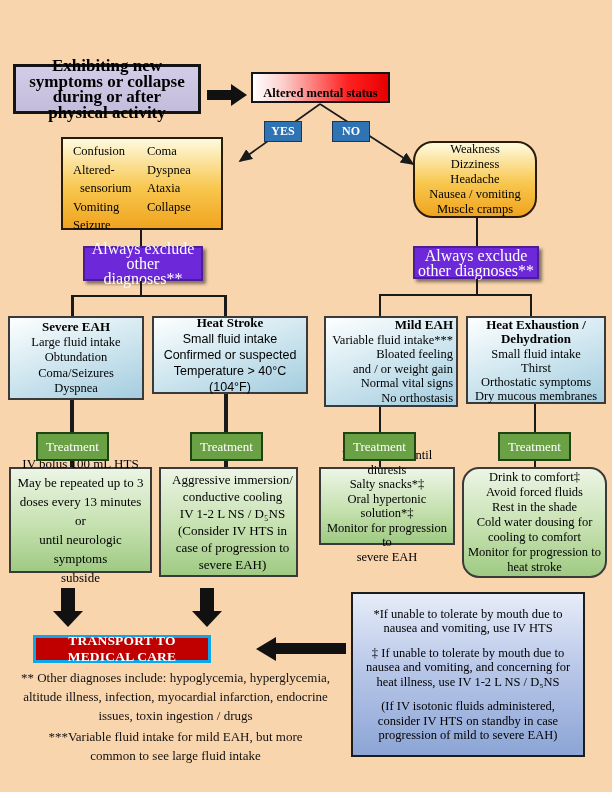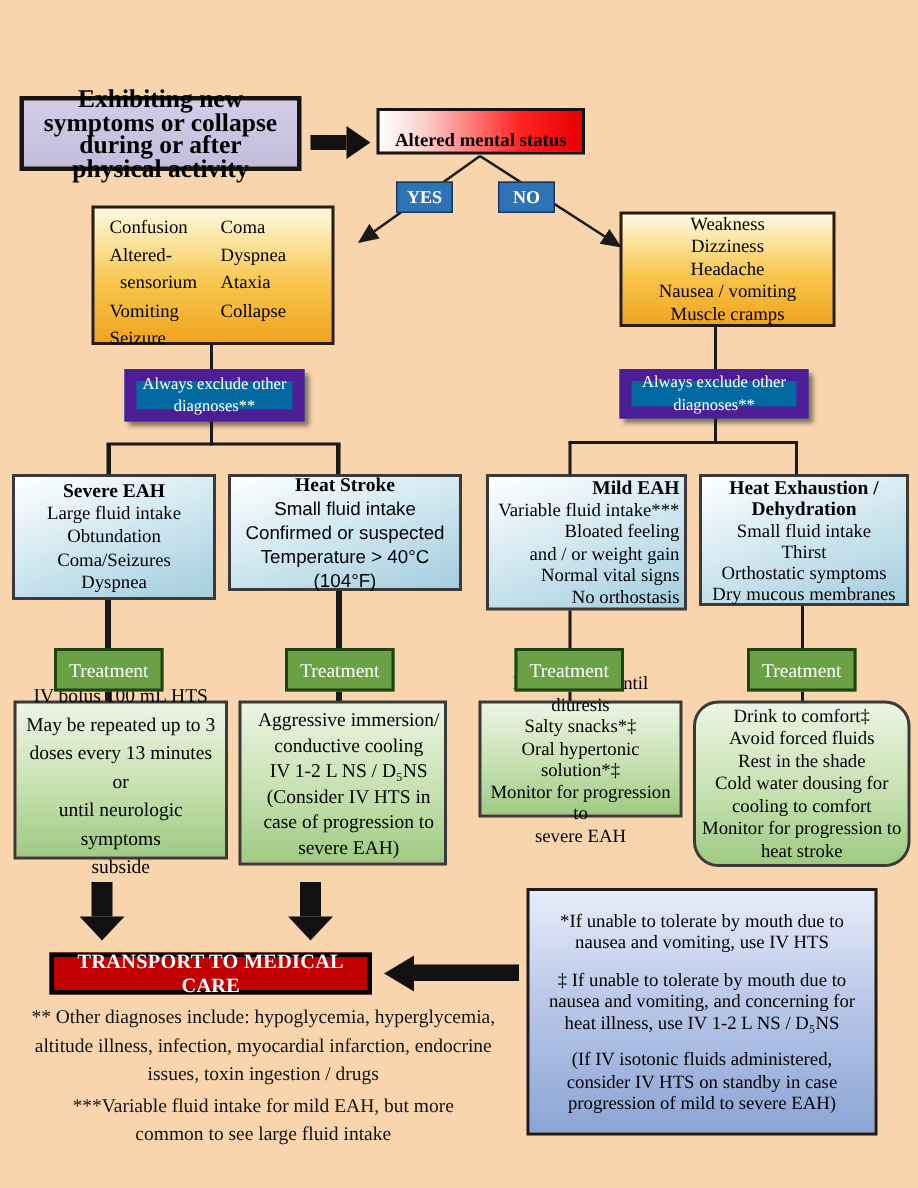--- a/index.html
+++ b/index.html
@@ -12,31 +12,31 @@
 
   .start-box{left:13px;top:64px;width:188px;height:50px;background:linear-gradient(180deg,#d3cde8,#c3bcdb);
     border:3px solid #151515;font-weight:bold;font-size:17px;line-height:15.5px;padding:2px 6px;}
   .decision-box{left:251px;top:72px;width:139px;height:31px;border:2px solid #151515;
     background:linear-gradient(90deg,#ffffff 0%,#fbd0cc 22%,#f22 70%,#e60000 100%);
     font-weight:bold;font-size:12.5px;z-index:2;justify-content:flex-end;}
   .yn{width:38px;height:21px;background:#2e74b5;border:1px solid #17375e;color:#fff;
     font-weight:bold;font-size:12px;z-index:2;}
   .yellow{border:2px solid #2a1c08;background:linear-gradient(180deg,#fefae0 0%,#f8c74e 55%,#f0a41f 100%);
     font-size:12.5px;}
-  .gray{background:#0369a1;border:8px solid #4c1d95;color:#fff;font-size:11px;line-height:15px;
+  .gray{background:#6d28d9;border:2px solid #4c1d95;color:#fff;font-size:16px;line-height:15px;
     box-shadow:3px 3px 3px rgba(70,60,50,.65);padding:2px;}
   .diag{border:2px solid #3a3a3a;background:linear-gradient(160deg,#fdffff 0%,#d4e9f1 45%,#a4cddf 100%);
     font-size:12.5px;padding:2px 3px;}
   .diag .ttl{font-weight:bold;font-size:13px;}
   .sans{font-family:"Liberation Sans","DejaVu Sans",sans-serif;font-size:12.5px;}
   .tlabel{width:73px;height:29px;background:#6aa145;border:2px solid #1f4314;color:#fff;
     font-size:13px;z-index:1;}
   .treat{border:2px solid #3a3a3a;background:linear-gradient(180deg,#ecf5e5 0%,#c6e1b0 55%,#9fca83 100%);
     font-size:13px;padding:2px 3px;}
-  .transport{left:33px;top:635px;width:215px;height:28px;background:#c00000;border:3px solid #000000;
+  .transport{left:33px;top:635px;width:178px;height:28px;background:#c00000;border:3px solid #0ea5e9;
     color:#fff;font-weight:bold;font-size:13.5px;letter-spacing:.2px;}
   .foot{font-size:13px;line-height:19px;text-align:center;color:#111;}
   .ivnote{left:351px;top:592px;width:234px;height:165px;border:2px solid #1c1c1c;
     background:linear-gradient(180deg,#e6ecf8 0%,#bac8e9 45%,#8ca5d5 100%);
     font-size:12.5px;line-height:14.5px;padding:4px 8px;}
   .ivnote p{margin:5px 0;}
   .arrow-shaft{position:absolute;background:#111;}
   .tri{position:absolute;width:0;height:0;}
 </style>
 </head>
@@ -83,21 +83,21 @@
       </div>
       <div>
         <div>Coma</div>
         <div>Dyspnea</div>
         <div>Ataxia</div>
         <div>Collapse</div>
       </div>
     </div>
   </div>
 
-  <div class="box ctr yellow" style="left:413px;top:141px;width:144px;height:77px;line-height:15px;">
+  <div class="box ctr yellow" style="left:413px;top:141px;width:124px;height:77px;line-height:15px;border-radius:20px;">
     <div>Weakness</div>
     <div>Dizziness</div>
     <div>Headache</div>
     <div>Nausea / vomiting</div>
     <div>Muscle cramps</div>
   </div>
 
   <div class="line" style="left:140px;top:230px;width:2px;height:16px;"></div>
   <div class="box ctr gray" style="left:83px;top:246px;width:120px;height:35px;">
     <span>Always exclude other diagnoses**</span>

